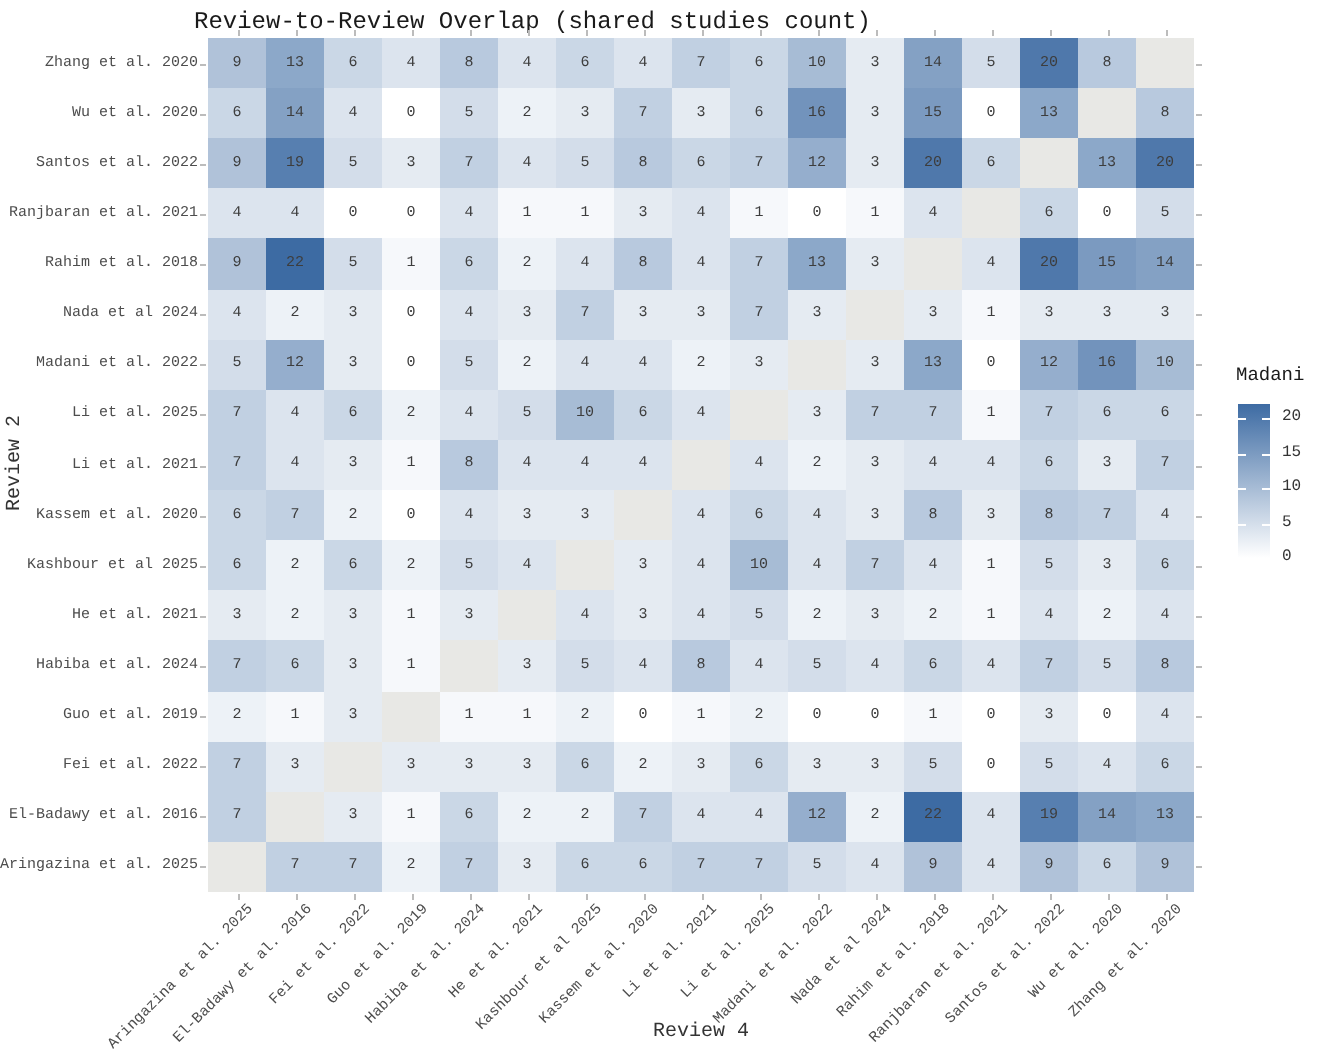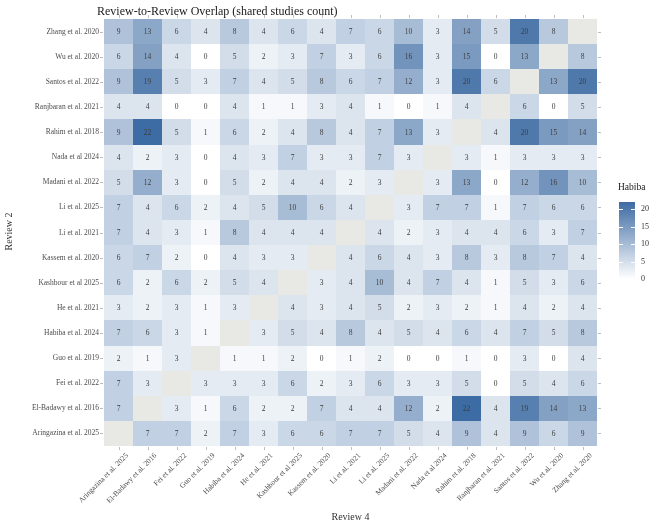--- a/index.html
+++ b/index.html
@@ -1,18 +1,18 @@
 <!DOCTYPE html>
 <html><head>
 <meta charset="utf-8">
 <style>
   html,body{margin:0;padding:0;background:#ffffff;}
   .figure{
     position:relative;width:659px;height:528px;background:#ffffff;overflow:hidden;
-    font-family:Liberation Serif, serif;
+    font-family:Liberation Mono, monospace;
   }
   .chart-title{
     position:absolute;left:97px;top:4px;font-size:12px;color:#1a1a1a;white-space:nowrap;
   }
   .panel{position:absolute;left:104px;top:19px;width:493px;height:427px;background:#ffffff;}
   .cell{
     position:absolute;display:flex;align-items:center;justify-content:center;
     font-size:7.5px;color:#3d3d3d;
   }
   .ylab{
@@ -478,21 +478,21 @@
       <div class="tick" style="left: 100px; top: 408.324px; width: 3px; height: 1px;"></div>
       <div class="tick" style="left: 598px; top: 408.324px; width: 3px; height: 1px;"></div>
       <div class="tick" style="left: 100px; top: 433.441px; width: 3px; height: 1px;"></div>
       <div class="tick" style="left: 598px; top: 433.441px; width: 3px; height: 1px;"></div>
     </div>
 
   <div class="axis-title-x">Review 4</div>
   <div class="axis-title-y">Review 2</div>
 
   <div class="legend">
-    <div class="legend-title">Habiba</div>
+    <div class="legend-title">Madani</div>
     <div class="legend-bar" id="legend-bar" style="background: linear-gradient(rgb(61, 107, 163), rgb(255, 255, 255));"></div>
     <div id="legend-ticks">
         <div class="legend-ticklabel" style="top: 23px;">20</div>
         <div class="legend-mark" style="left: 3px; top: 27px;"></div>
         <div class="legend-mark" style="left: 15px; top: 27px;"></div>
         <div class="legend-ticklabel" style="top: 40.5px;">15</div>
         <div class="legend-mark" style="left: 3px; top: 44.5px;"></div>
         <div class="legend-mark" style="left: 15px; top: 44.5px;"></div>
         <div class="legend-ticklabel" style="top: 58px;">10</div>
         <div class="legend-mark" style="left: 3px; top: 62px;"></div>

